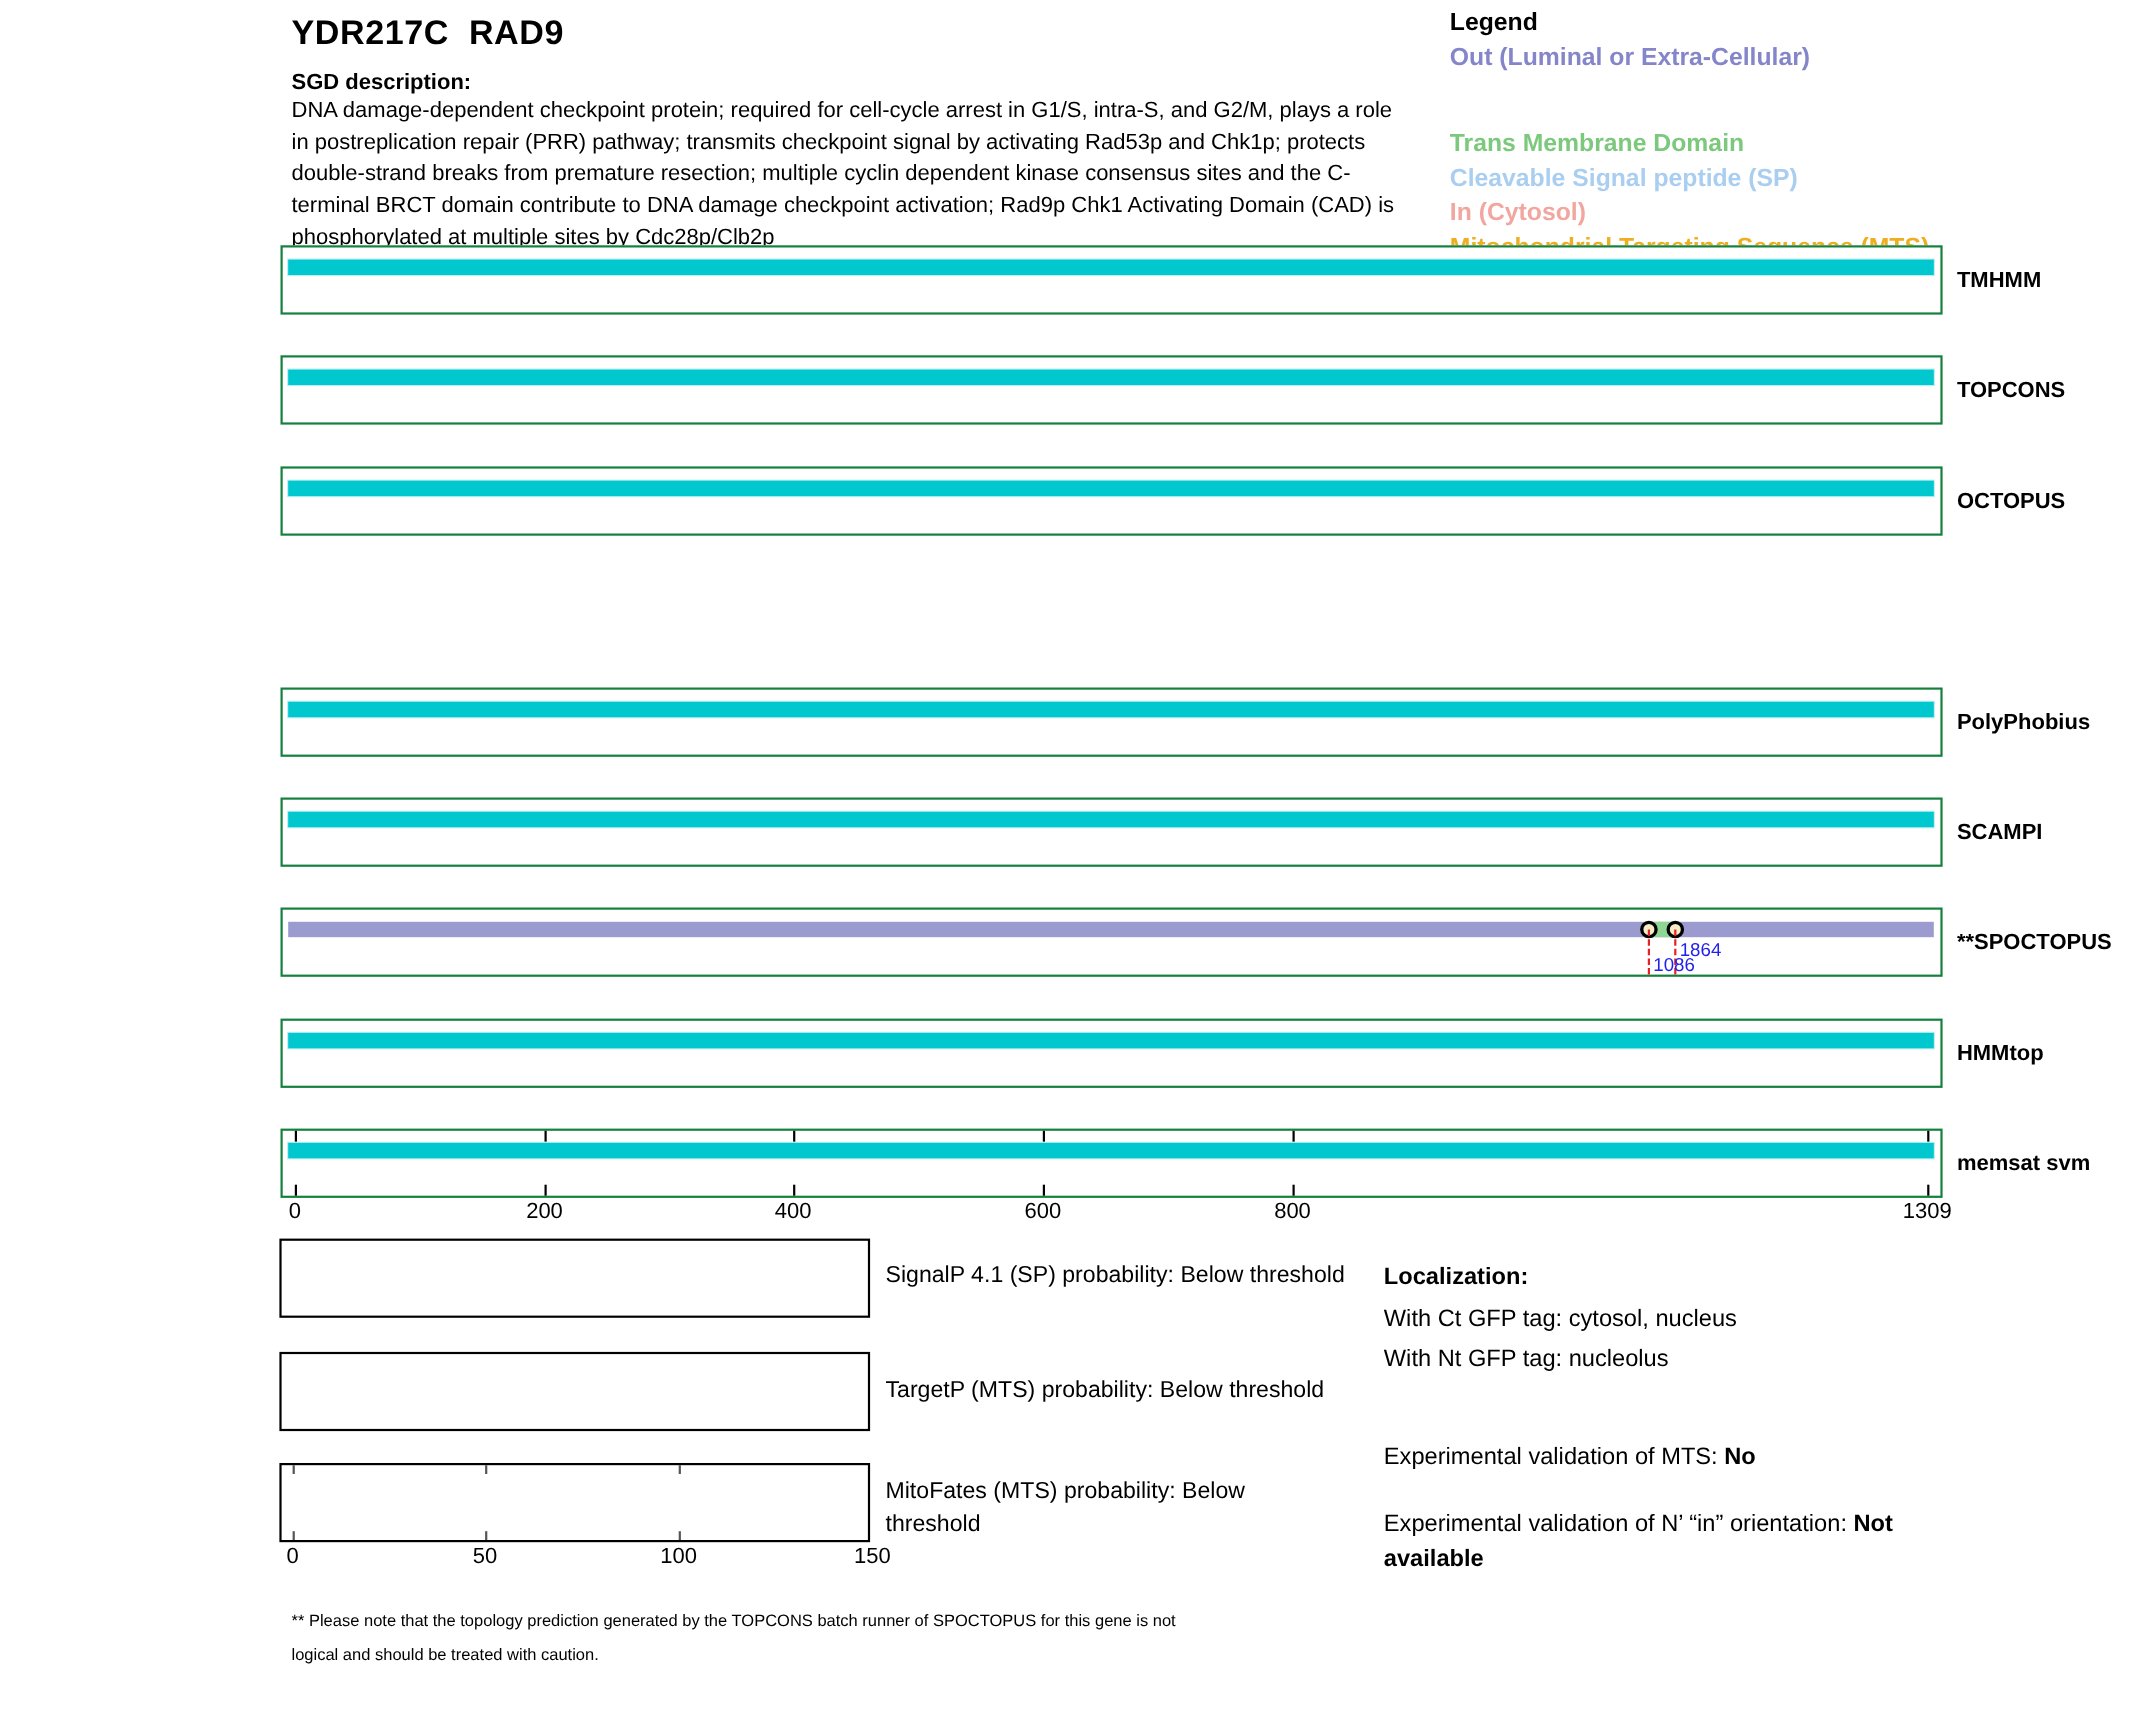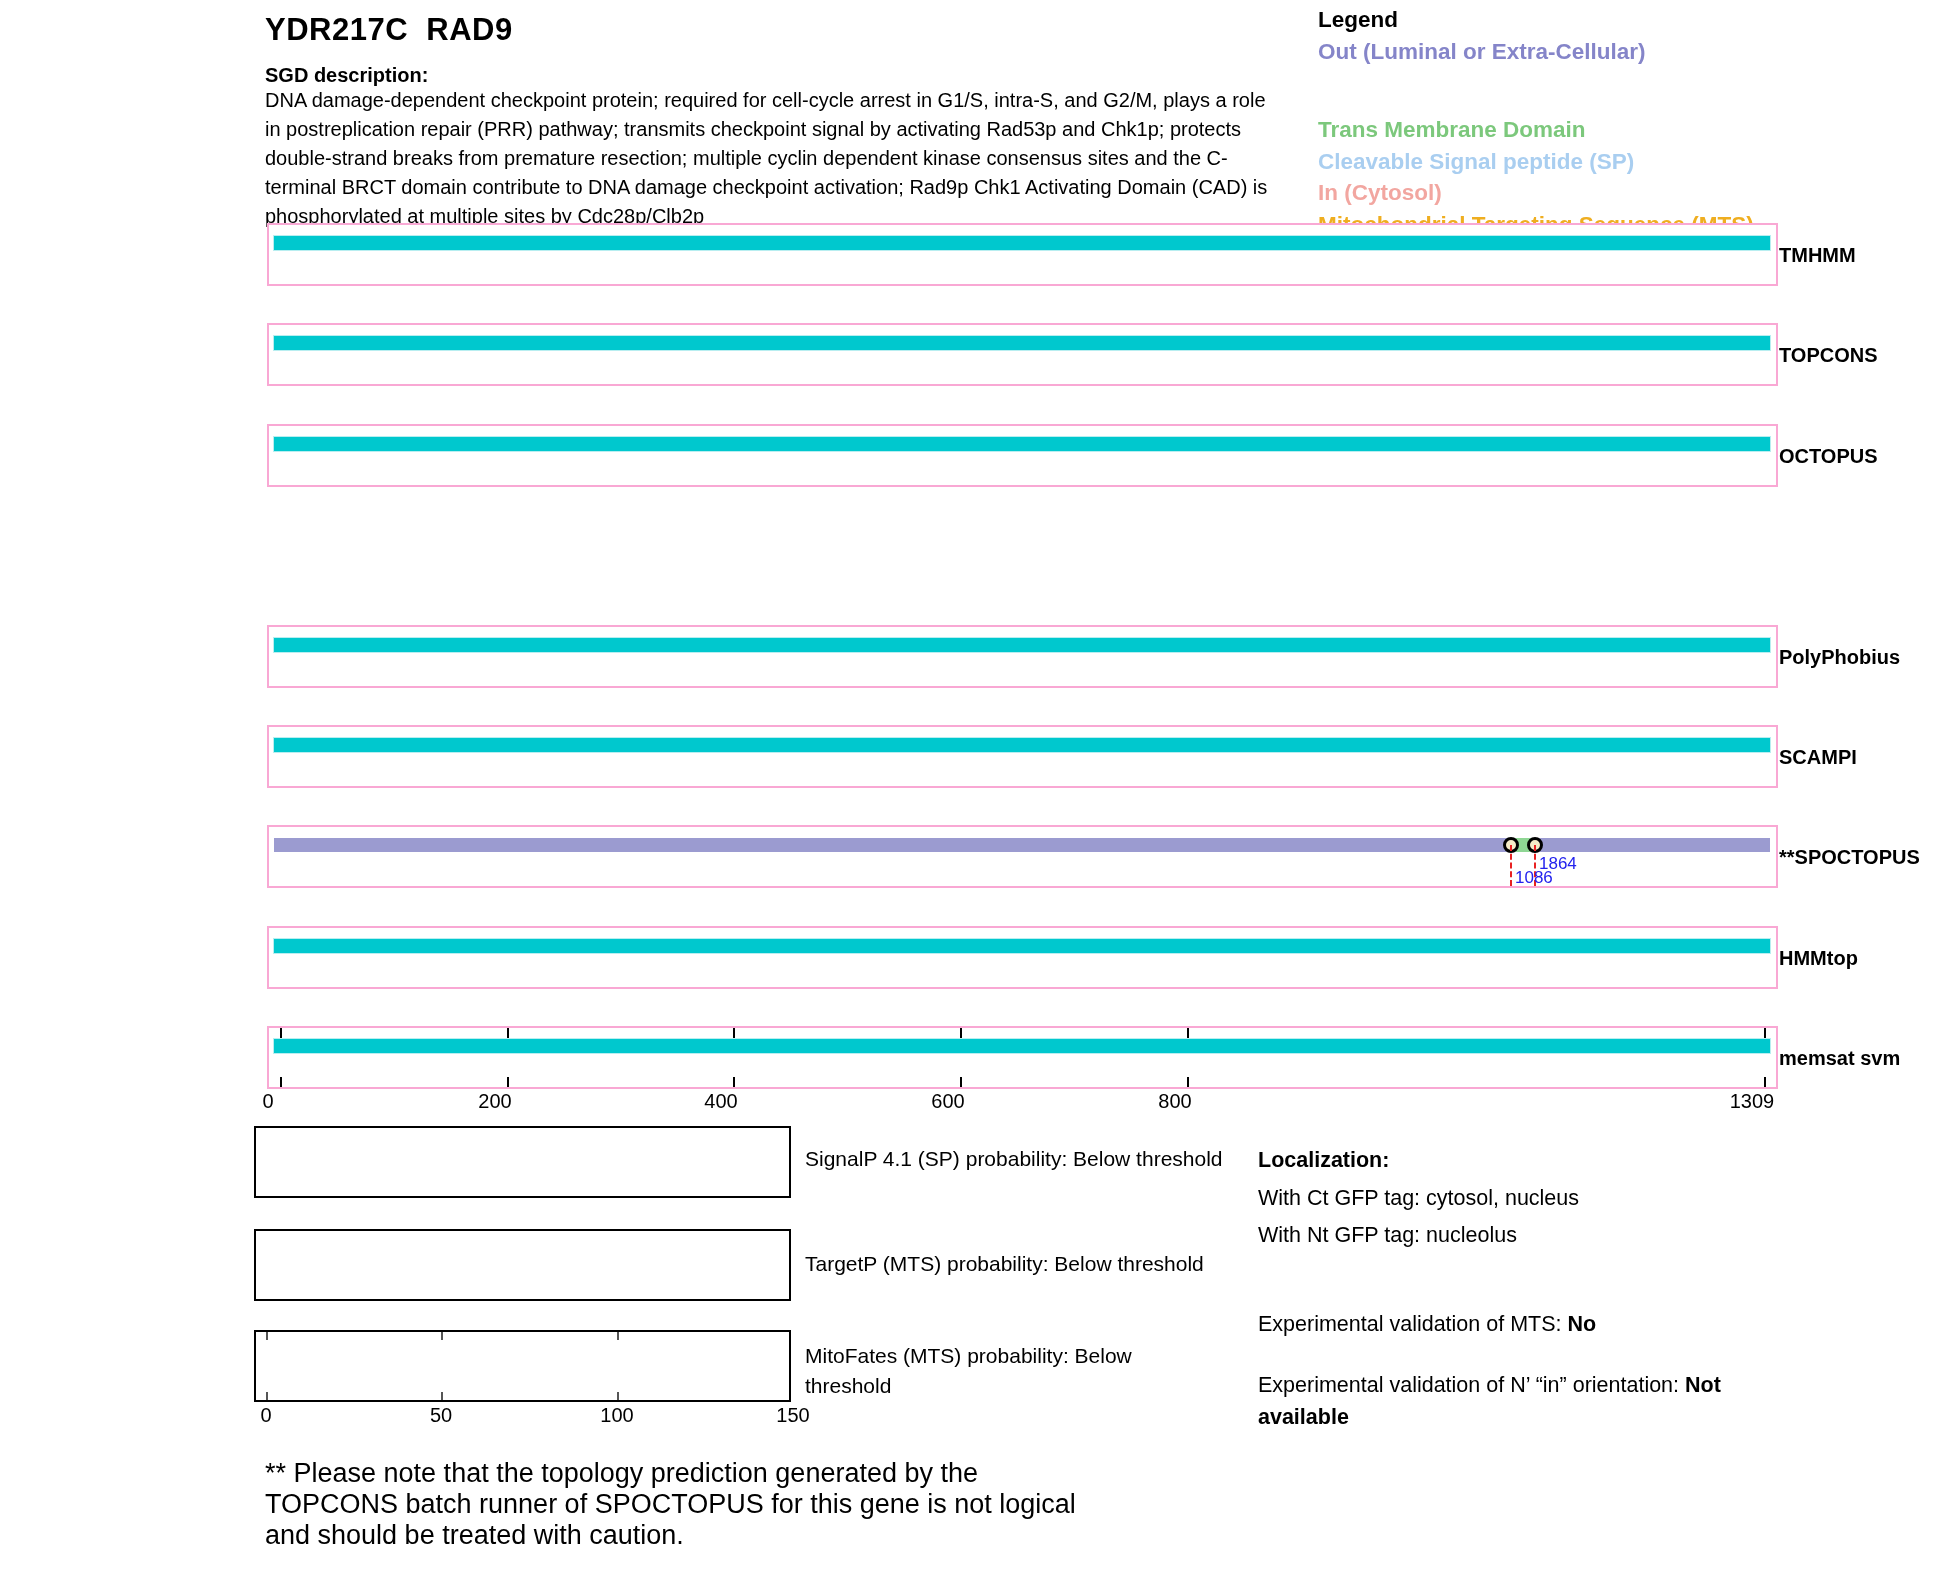--- a/index.html
+++ b/index.html
@@ -9,21 +9,21 @@
   
   #title{left:265px;top:12px;font-size:31px;font-weight:bold;white-space:pre;letter-spacing:0.5px;}
   #sgd-label{left:265px;top:64px;font-size:20px;font-weight:bold;}
   #sgd-desc{left:265px;top:86px;width:1012px;font-size:20px;line-height:29px;}
   
   #legend{left:1318px;top:4px;width:600px;font-size:22.5px;font-weight:bold;line-height:31.5px;}
   .lg-item{white-space:nowrap;}
   
   .track{position:absolute;left:0;width:1950px;height:63px;}
   .track-box{position:absolute;left:255px;top:0;width:1511px;height:63px;
-             border:2px solid #f9a8d4;background:#fff;box-sizing:border-box;margin-left:12px;}
+             border:2px solid #15803d;background:#fff;box-sizing:border-box;}
   .bar{position:absolute;left:5px;top:11px;width:1496px;height:14px;}
   .bar-soluble{background:#00C8CE;box-shadow:0 0 0 1px #b8eef0;}
   .bar-out{background:#9B9BD0;}
   .tm-seg{position:absolute;left:1237px;top:0;width:24px;height:14px;background:#8FD694;}
   .track-label{position:absolute;left:1779px;top:21px;font-size:20px;font-weight:bold;white-space:nowrap;}
   
   .mtick-t{position:absolute;top:0;width:0;height:10px;border-left:2px solid #000;}
   .mtick-b{position:absolute;bottom:0;width:0;height:10px;border-left:2px solid #000;}
   .ax-lab{position:absolute;top:1090px;transform:translateX(-50%);font-size:20px;}
   
@@ -34,21 +34,21 @@
   
   .pbox{position:absolute;left:254px;width:537px;border:2px solid #000;background:#fff;box-sizing:border-box;}
   .pcap{position:absolute;left:805px;font-size:21px;line-height:30px;}
   .ptick-t{position:absolute;top:0;width:0;height:8px;border-left:2px solid #555;}
   .ptick-b{position:absolute;bottom:0;width:0;height:8px;border-left:2px solid #555;}
   .mx-lab{position:absolute;top:1404px;transform:translateX(-50%);font-size:20px;}
   
   .info-line{position:absolute;left:1258px;font-size:21.5px;line-height:32px;}
   .b{font-weight:bold;}
   
-  #footnote{left:265px;top:1458px;width:845px;font-size:27px;line-height:31px;}
+  #footnote{left:265px;top:1458px;width:845px;font-size:15px;line-height:31px;}
 </style>
 </head>
 <body>
 
 <div id="page">
 
   <div class="abs" id="title">YDR217C  RAD9</div>
   <div class="abs" id="sgd-label">SGD description:</div>
   <div class="abs" id="sgd-desc">DNA damage-dependent checkpoint protein; required for cell-cycle arrest in G1/S, intra-S, and G2/M, plays a role in postreplication repair (PRR) pathway; transmits checkpoint signal by activating Rad53p and Chk1p; protects double-strand breaks from premature resection; multiple cyclin dependent kinase consensus sites and the C-terminal BRCT domain contribute to DNA damage checkpoint activation; Rad9p Chk1 Activating Domain (CAD) is phosphorylated at multiple sites by Cdc28p/Clb2p</div>
 

